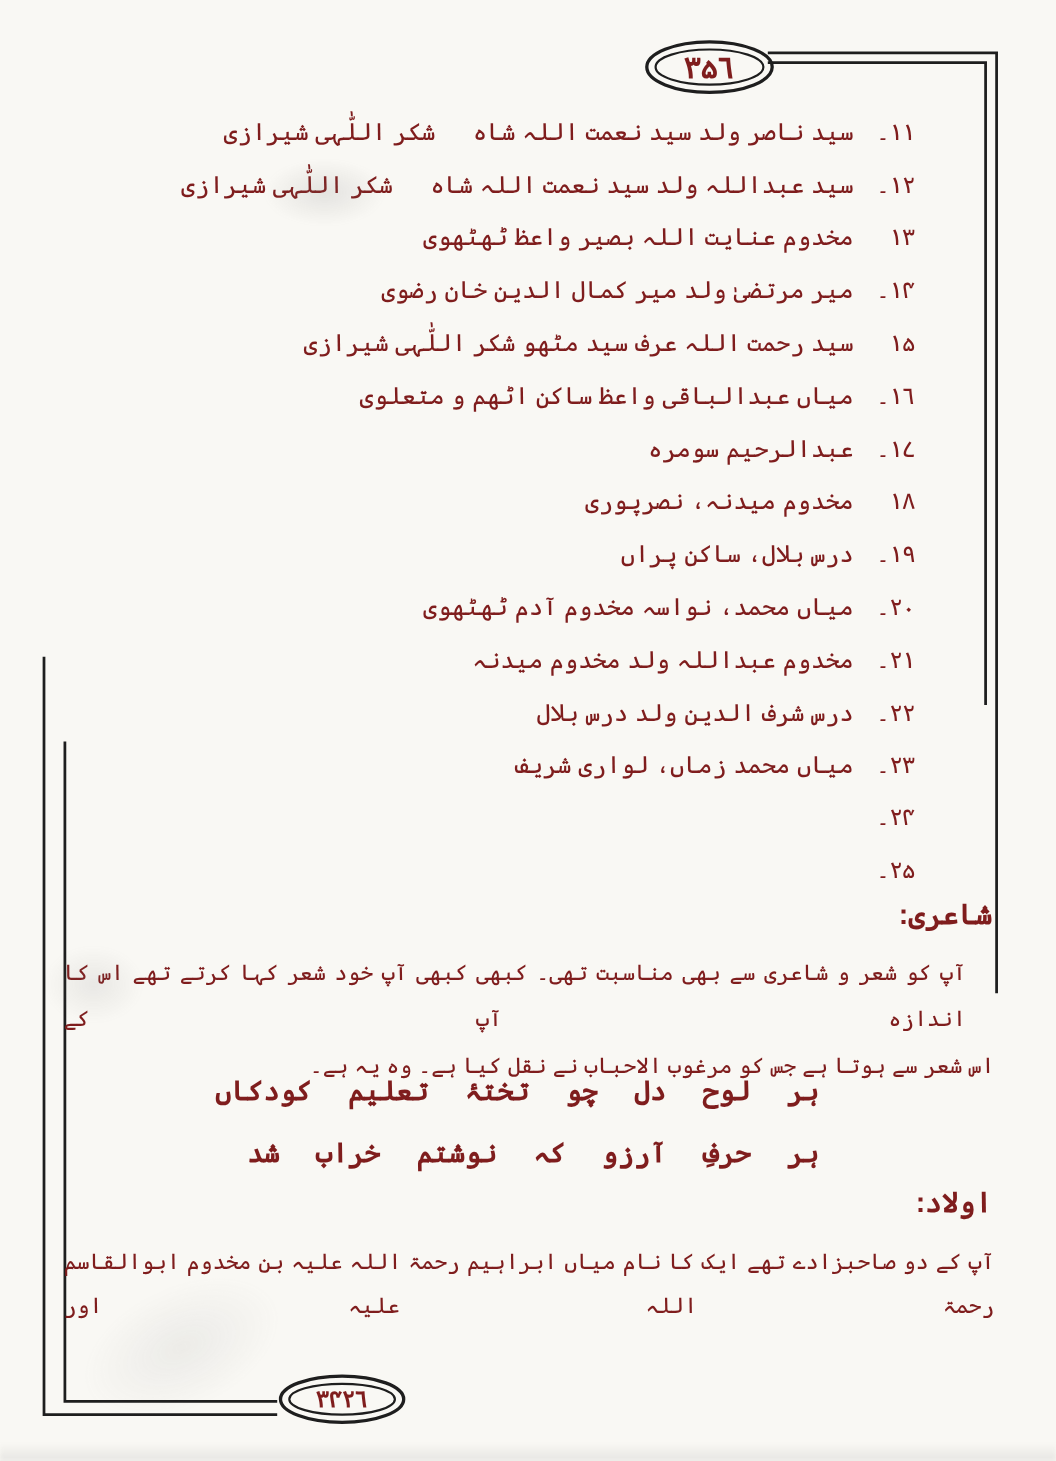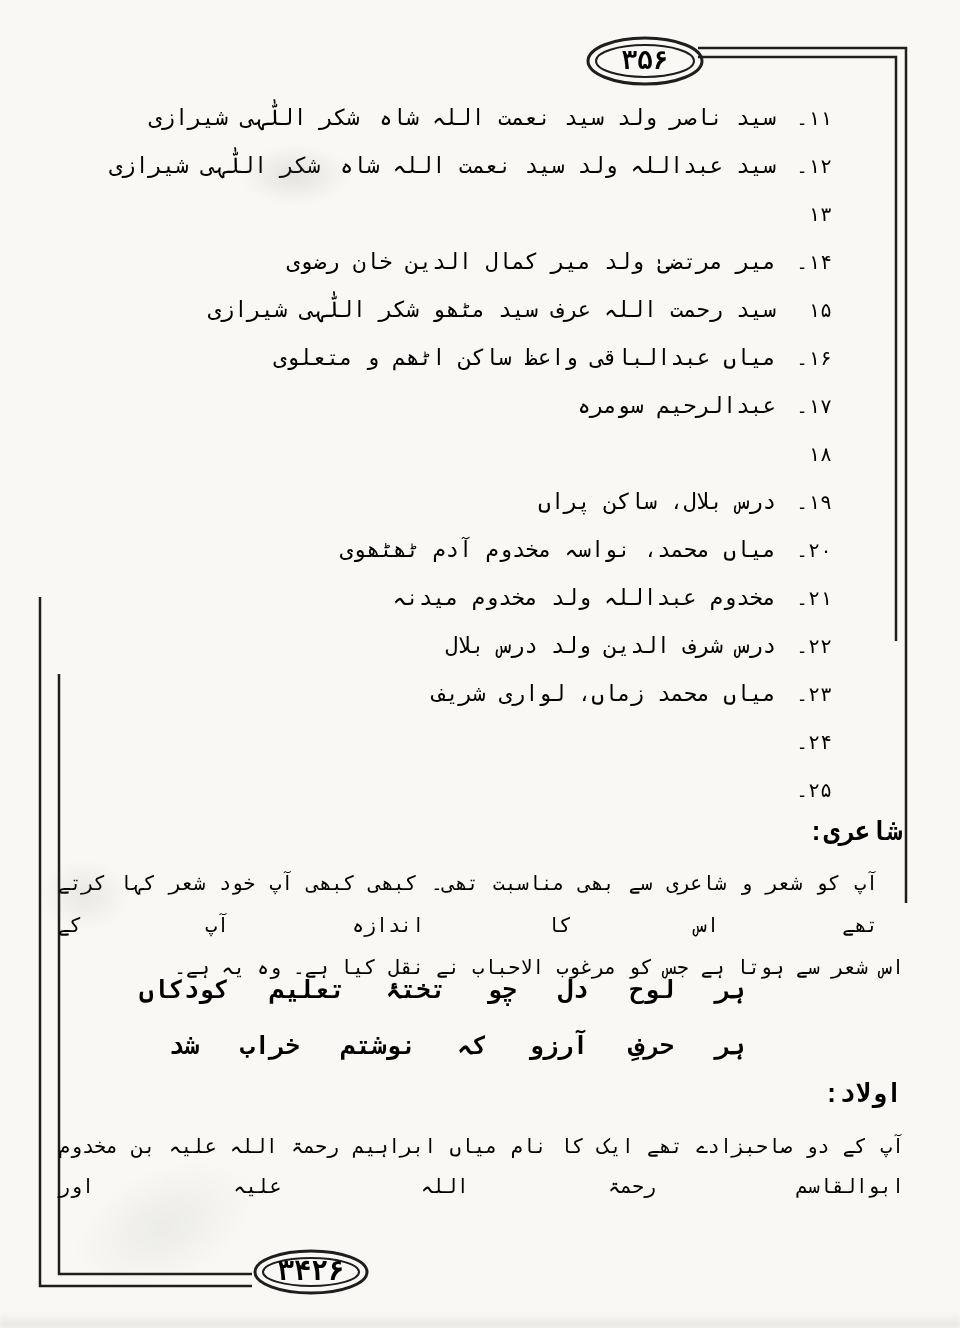--- a/index.html
+++ b/index.html
@@ -2,57 +2,57 @@
 <html lang="ur" dir="rtl"><head>
 <meta charset="utf-8">
 <style>
   html,body { margin:0; padding:0; background:#e8e6e1; }
   .page {
     position:relative;
     width:960px; height:1328px;
     margin:0 auto;
     background:#f9f8f4;
     overflow:hidden;
-    font-family:Liberation Mono, monospace;
-    color:#000000;
+    font-family:Liberation Sans, sans-serif;
+    color:#7f1d1d;
     direction:rtl;
   }
   svg.borders { position:absolute; inset:0; pointer-events:none; }
   svg.borders path, svg.borders ellipse { fill:none; stroke:#1e1e1e; }
 
   .badge-text {
     position:absolute; text-align:center; font-weight:bold;
     direction:rtl; letter-spacing:4px;
   }
   .badge-top    { top:45px;  left:593px; width:104px; font-size:26px; line-height:34px; }
-  .badge-bottom { top:1257px; left:260px; width:102px; font-size:28px; line-height:32px; }
+  .badge-bottom { top:1257px; left:260px; width:102px; font-size:20px; line-height:32px; }
 
   .list { position:absolute; top:96px; right:128px; }
   .row  { display:flex; align-items:baseline; height:48px; line-height:48px;
           direction:rtl; white-space:nowrap; font-size:22px; }
   .num  { min-width:56px; font-size:20px; }
   .txt  { }
-  .sec  { margin-right:20px; }
+  .sec  { margin-right:34px; }
   .sec:empty { display:none; margin:0; }
 
   .heading { position:absolute; right:58px; font-weight:bold; font-size:26px; }
   .heading-shaeri { top:816px; }
   .heading-aulad  { top:1078px; }
 
   .prose { position:absolute; right:56px; left:58px; font-size:20px;
            line-height:42px; direction:rtl; }
   .prose-poetry { top:864px; }
   .prose-aulad  { top:1128px; line-height:40px; }
   .jline { text-align:justify; text-align-last:justify; }
   .indent-first { padding-right:26px; }
   .rline { text-align:right; }
 
   .couplet { position:absolute; top:964px; right:215px; width:530px;
              font-size:25px; font-weight:bold; line-height:56px;
-             word-spacing:26px; text-align:center; direction:rtl;
+             word-spacing:26px; text-align:right; direction:rtl;
              white-space:nowrap; }
 
   .smudge { position:absolute; pointer-events:none; filter:blur(2px); }
   .smudge-1 { top:145px; left:240px; width:110px; height:60px;
               background:radial-gradient(closest-side, rgba(120,120,120,.16), transparent); }
   .smudge-2 { top:860px; left:40px; width:90px; height:70px;
               background:radial-gradient(closest-side, rgba(120,120,120,.12), transparent); }
   .smudge-3 { top:1170px; left:70px; width:190px; height:110px;
               background:radial-gradient(closest-side, rgba(120,120,120,.10), transparent);
               transform:rotate(-25deg); }
@@ -84,20 +84,21 @@
       <span class="txt">سید ناصر ولد سید نعمت اللہ شاہ</span>
       <span class="sec">شکر اللّٰہی شیرازی</span>
     </div>
     <div class="row">
       <span class="num">۱۲۔</span>
       <span class="txt">سید عبداللہ ولد سید نعمت اللہ شاہ</span>
       <span class="sec">شکر اللّٰہی شیرازی</span>
     </div>
     <div class="row">
       <span class="num">۱۳</span>
+      <span class="txt">مخدوم عنایت اللہ بصیر واعظ ٹھٹھوی</span>
 
     </div>
     <div class="row">
       <span class="num">۱۴۔</span>
       <span class="txt">میر مرتضیٰ ولد میر کمال الدین خان رضوی</span>
 
     </div>
     <div class="row">
       <span class="num">۱۵</span>
       <span class="txt">سید رحمت اللہ عرف سید مٹھو شکر اللّٰہی شیرازی</span>
@@ -108,20 +109,21 @@
       <span class="txt">میاں عبدالباقی واعظ ساکن اٹھم و متعلوی</span>
 
     </div>
     <div class="row">
       <span class="num">۱۷۔</span>
       <span class="txt">عبدالرحیم سومرہ</span>
 
     </div>
     <div class="row">
       <span class="num">۱۸</span>
+      <span class="txt">مخدوم میدنہ، نصرپوری</span>
 
     </div>
     <div class="row">
       <span class="num">۱۹۔</span>
       <span class="txt">درس بلال، ساکن پراں</span>
 
     </div>
     <div class="row">
       <span class="num">۲۰۔</span>
       <span class="txt">میاں محمد، نواسہ مخدوم آدم ٹھٹھوی</span>

